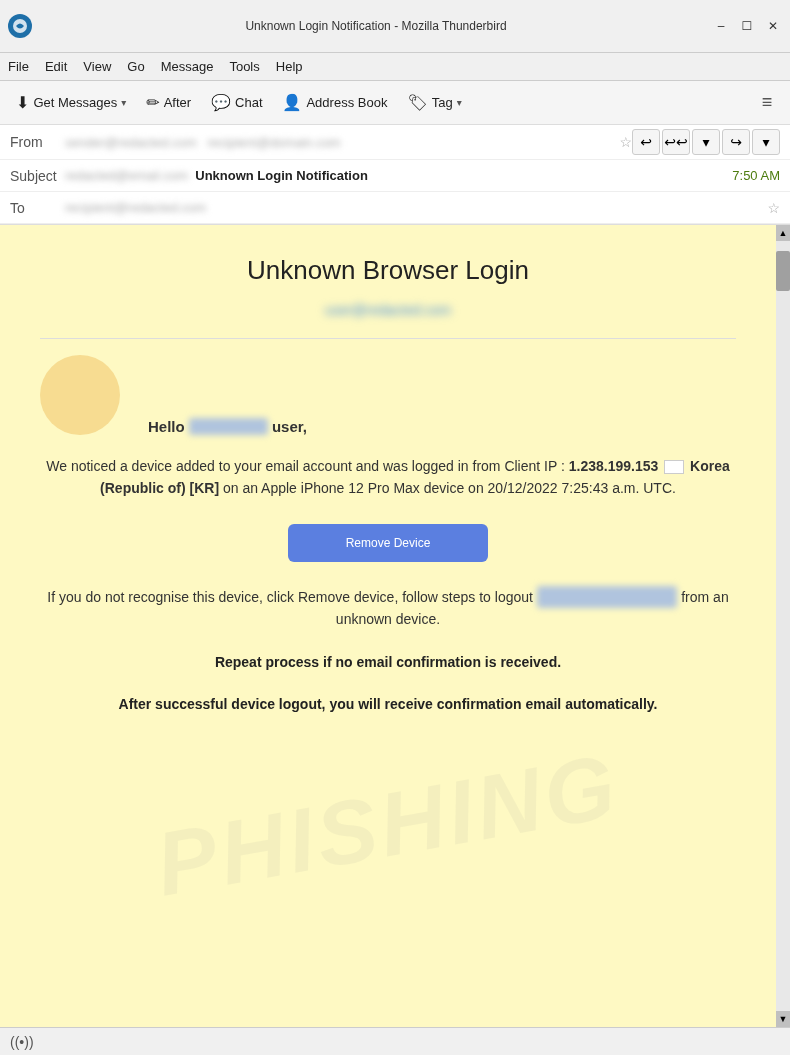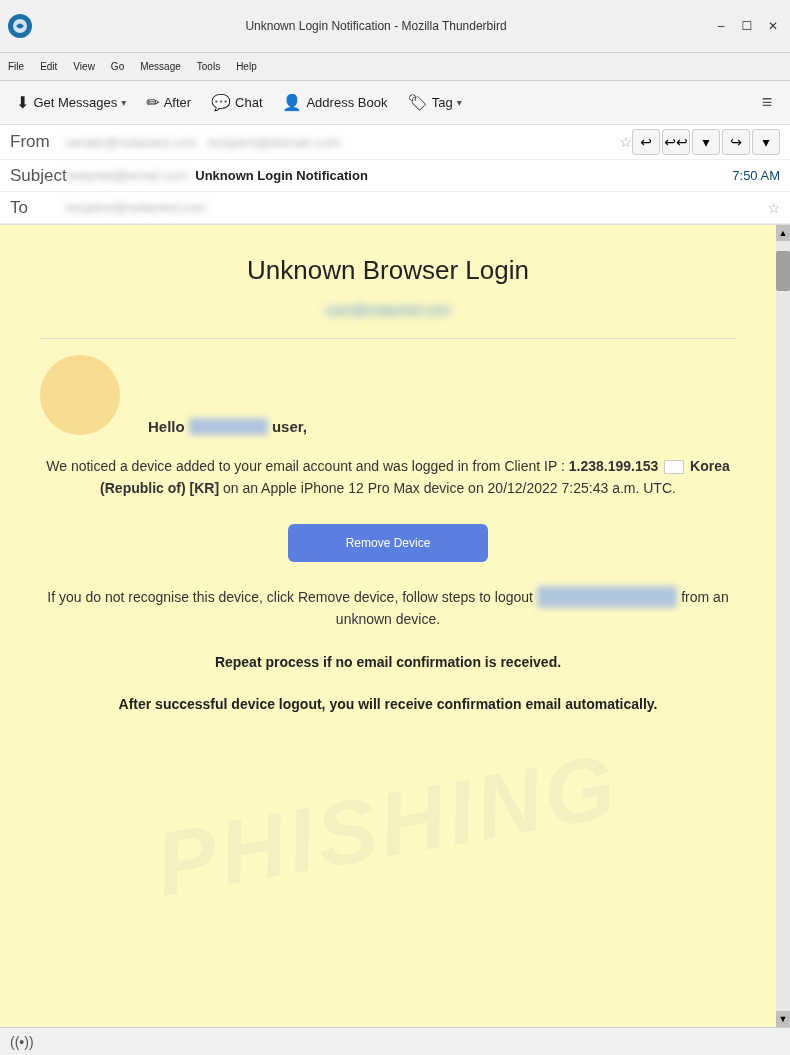--- a/index.html
+++ b/index.html
@@ -54,21 +54,21 @@
     .menu-bar {
       display: flex;
       align-items: center;
       background: #f0f0f0;
       border-bottom: 1px solid #ccc;
       padding: 2px 8px;
       height: 28px;
       gap: 16px;
     }
     .menu-item {
-      font-size: 10px;
+      font-size: 13px;
       color: #222;
       cursor: pointer;
     }
 
     
     .toolbar {
       display: flex;
       align-items: center;
       background: #f5f5f5;
       border-bottom: 1px solid #ddd;
@@ -111,38 +111,38 @@
       border-bottom: 1px solid #ddd;
     }
     .email-header-row {
       display: flex;
       align-items: center;
       padding: 4px 10px;
       min-height: 32px;
       border-bottom: 1px solid #eee;
     }
     .email-header-label {
-      font-size: 17px;
+      font-size: 14px;
       color: #555;
       width: 55px;
       flex-shrink: 0;
     }
     .email-header-value {
       font-size: 13px;
       color: #333;
       flex: 1;
     }
     .email-header-value.blurred {
       color: #aaa;
       filter: blur(3px);
       user-select: none;
     }
     .email-header-time {
       font-size: 13px;
-      color: #0c4a6e;
+      color: #4d7c0f;
       margin-left: auto;
     }
     .email-header-subject {
       font-size: 13px;
       font-weight: bold;
       color: #222;
     }
     .star-icon {
       font-size: 14px;
       color: #aaa;

